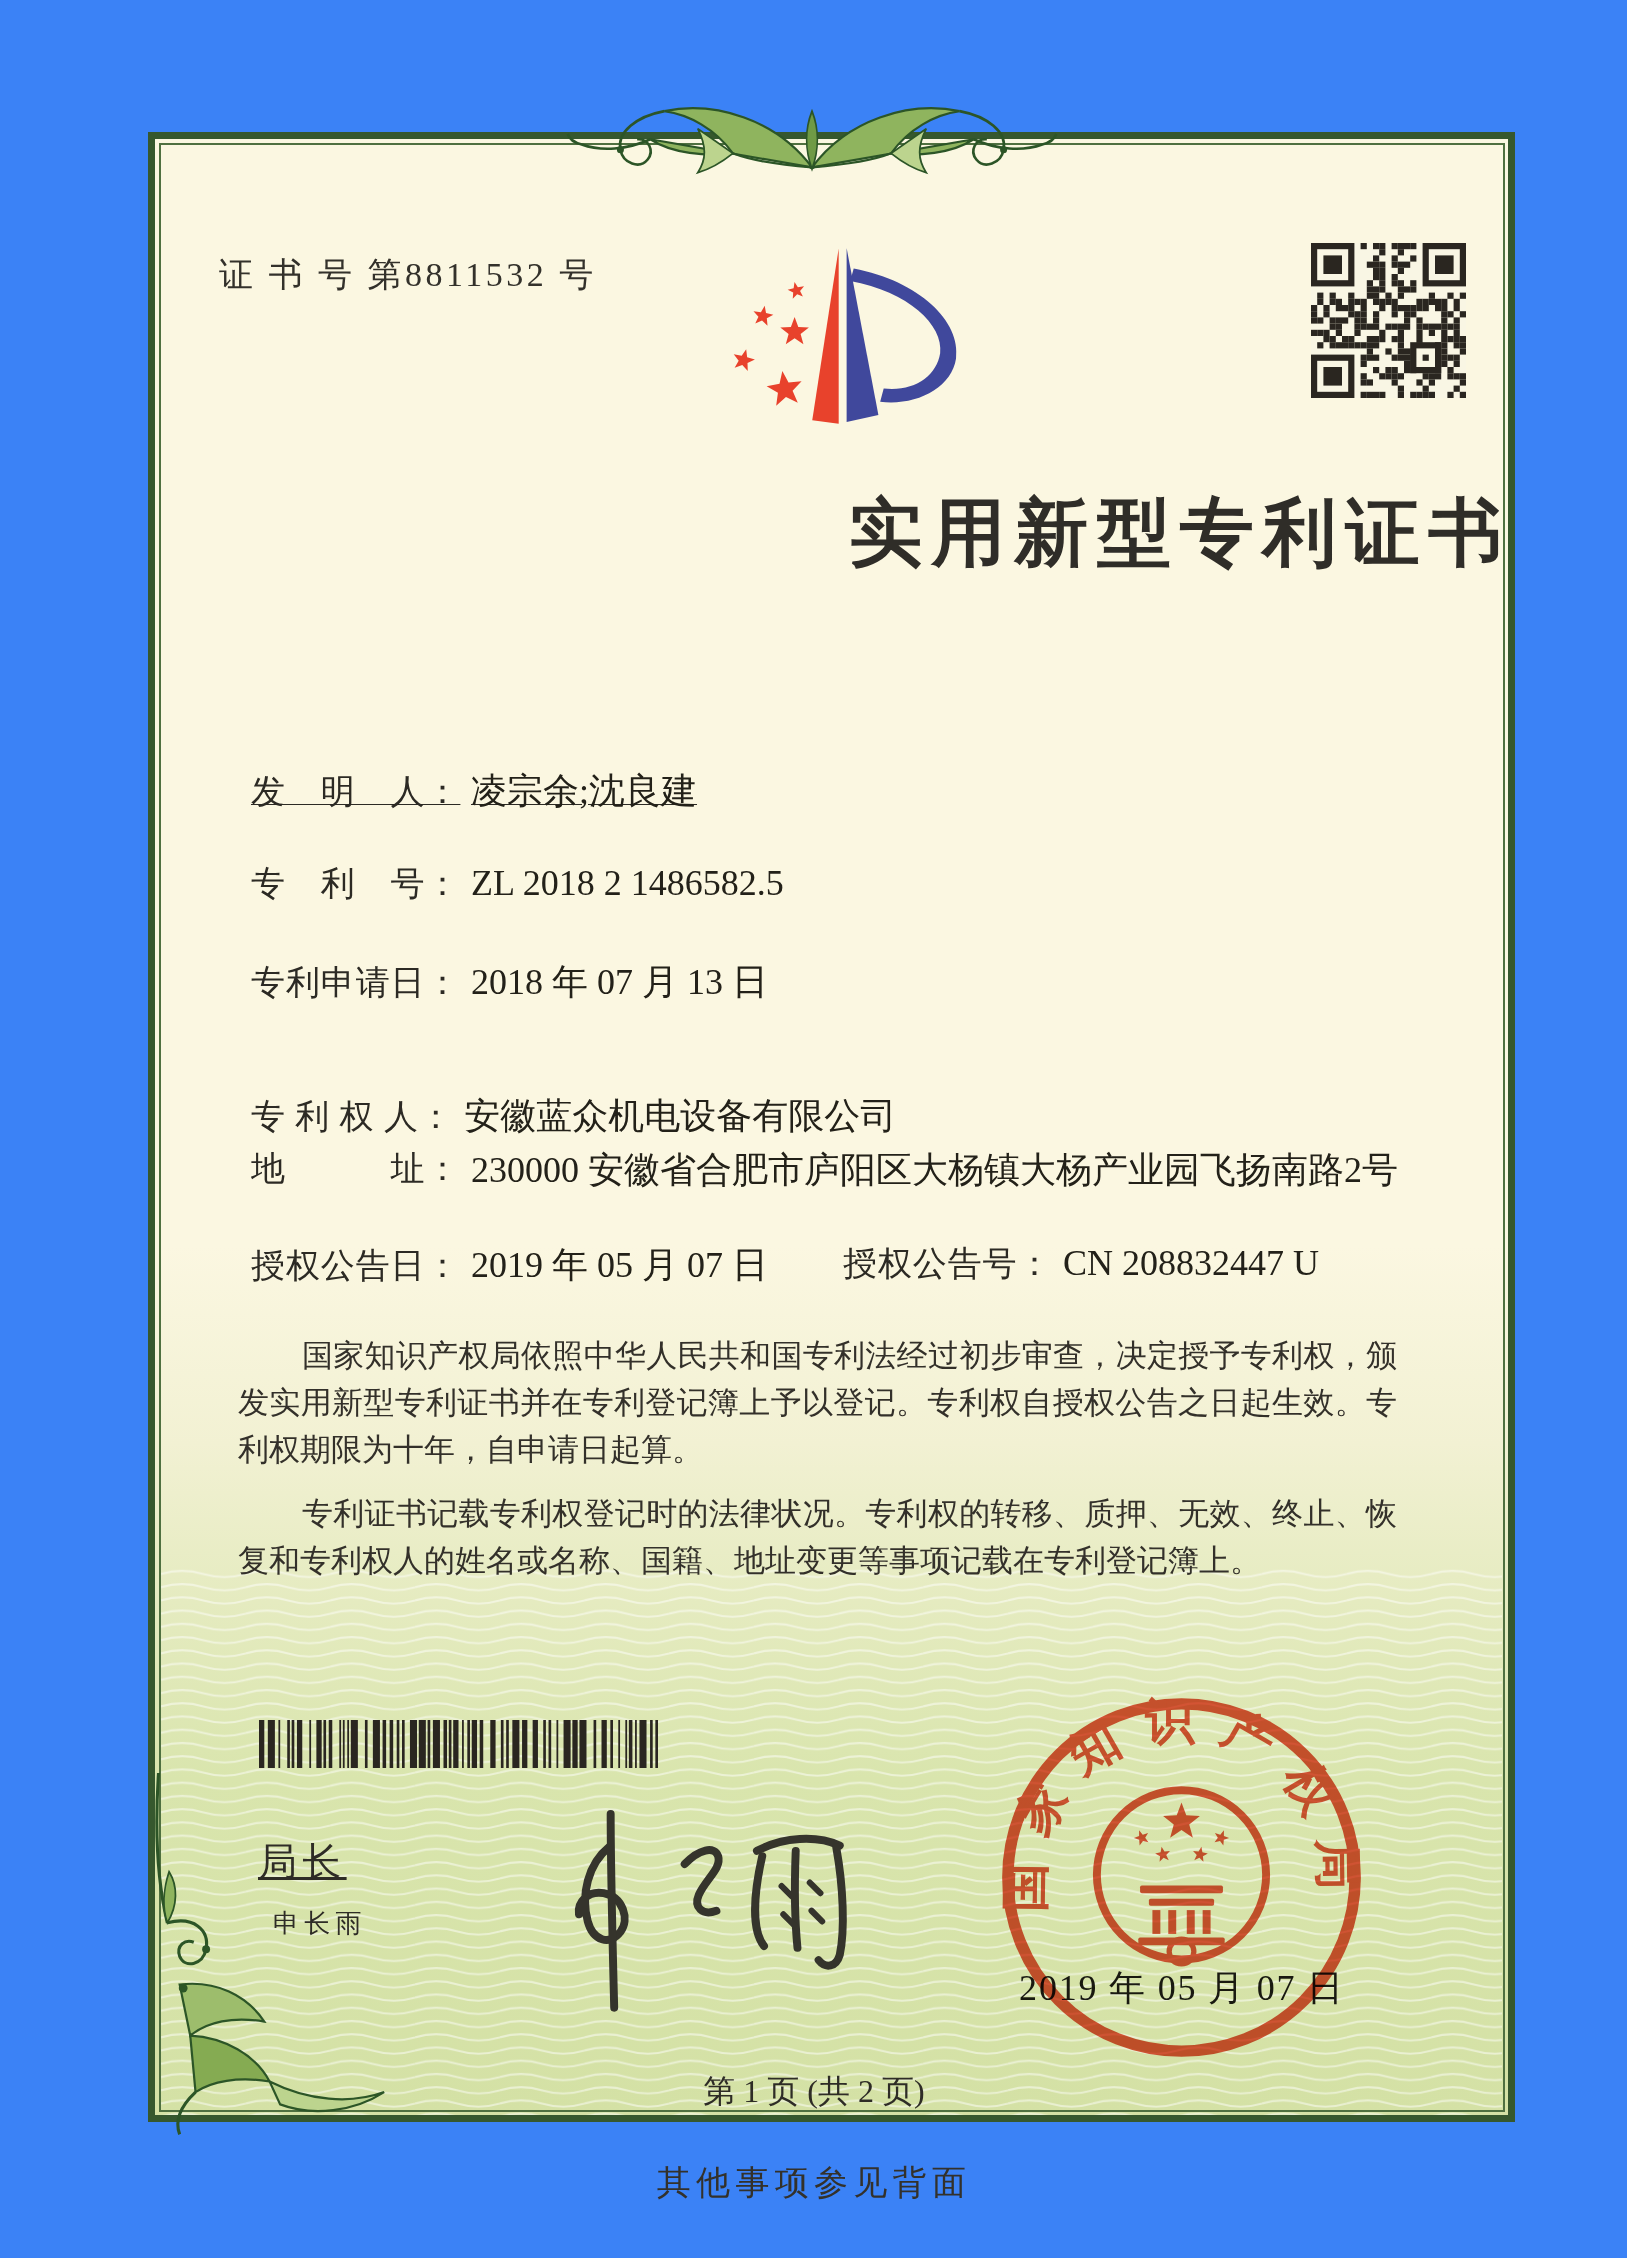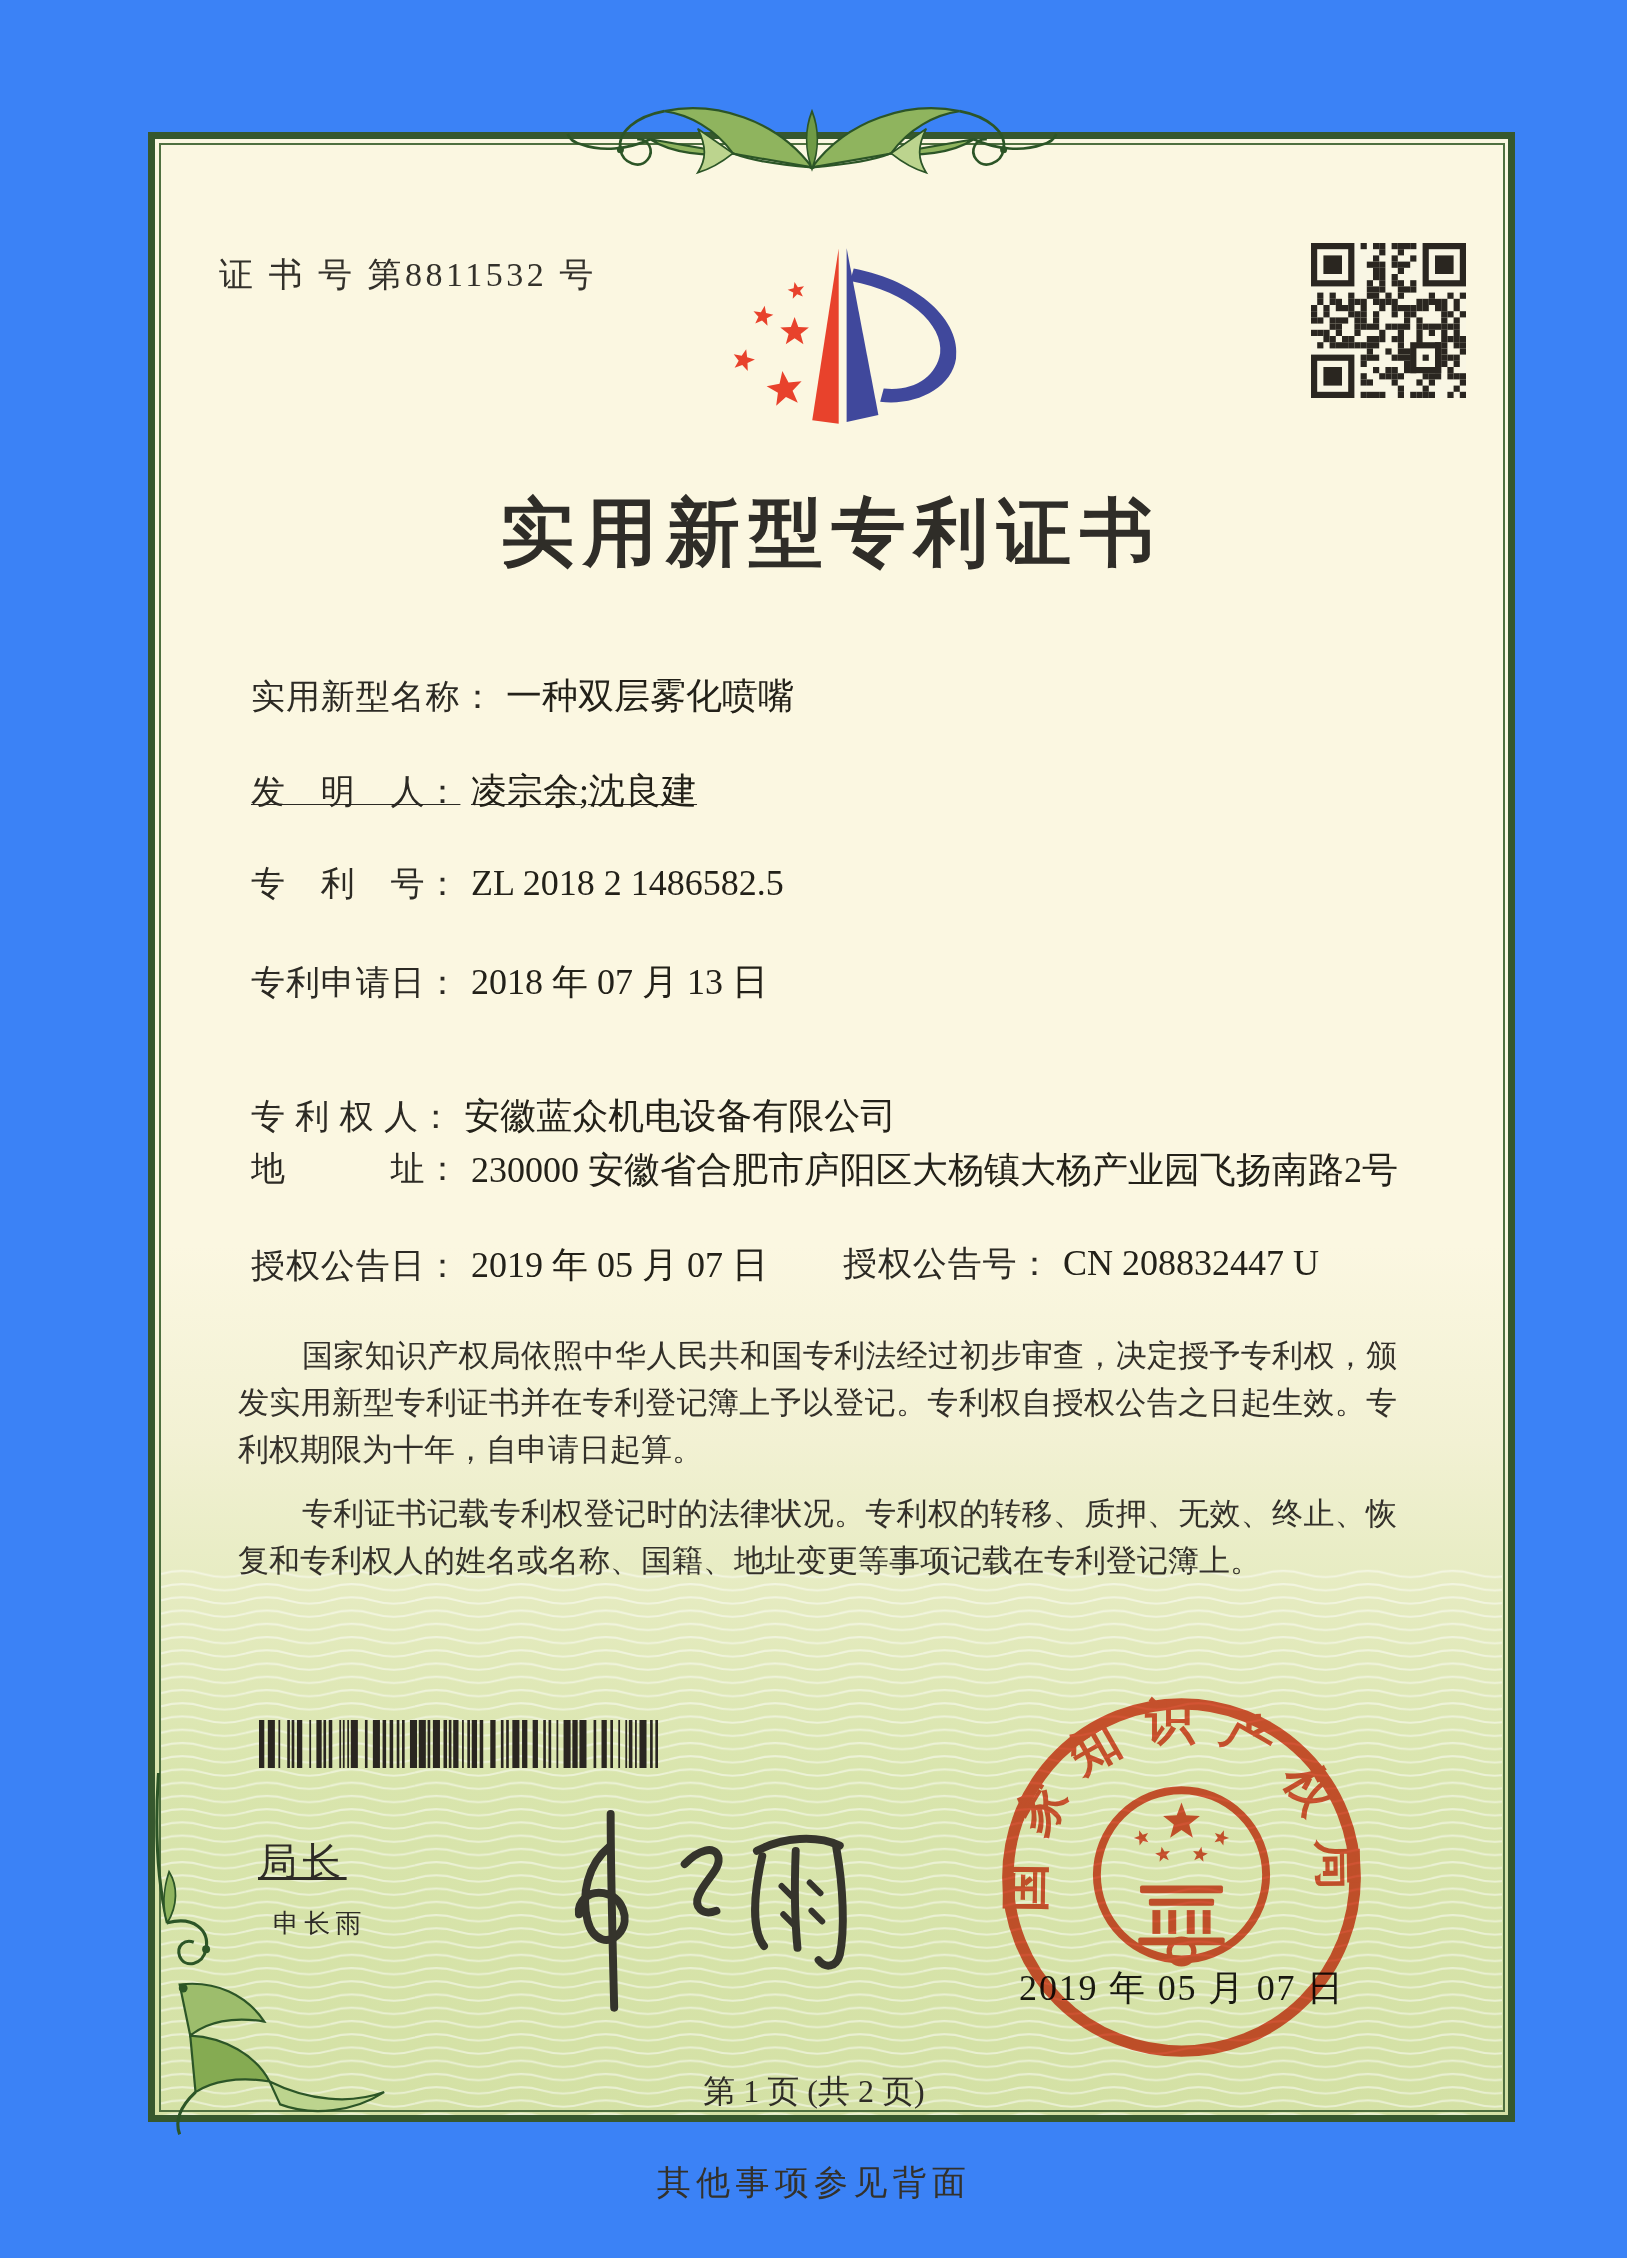--- a/index.html
+++ b/index.html
@@ -20,21 +20,21 @@
       #fbf7e1 0%, #fbf7e1 56%, #f2f1d3 66%, #e5ebc0 74%, #d9e5ad 83%, #d4e1a5 100%);
   }
   .frame-inner{
     position:absolute; inset:3.5px; border:2.6px solid #4f7040; box-sizing:border-box;
   }
   .waves{position:absolute; left:161px; top:1566px; width:1341px; height:549px; pointer-events:none;}
   
   .abs{position:absolute;}
   .cert-no{left:219px; top:252px; font-size:34px; letter-spacing:3.5px; color:#33312b;}
   .title{
-    left:152px; top:484px; width:1359px; text-align:center;
+    left:152px; top:484px; width:1359px; text-align:right;
     font-size:74px; font-weight:bold; letter-spacing:8.8px; color:#2f2d28;
   }
   .field-row{left:251px; white-space:nowrap;}
   .f-label{font-size:34px; letter-spacing:0.9px; color:#2c2a24;}
   .f-value{font-size:36px; margin-left:10.6px; color:#232119;}
   .row-name{top:672px;} .row-inventor{top:767px;text-decoration:underline;} .row-patno{top:861px;}
   .row-filing{top:958px;} .row-patentee{top:1052px;margin-top:40px;}
   .row-address{top:1146px;}
   .row-address .f-label{display:inline-block; vertical-align:top;}
   .row-address .f-value{display:inline-block; vertical-align:top; width:957px;
@@ -356,23 +356,20 @@
       <rect x="0" y="126" width="49" height="49" fill="#2a2620"></rect>
       <rect x="7" y="133" width="35" height="35" fill="#f9f6e4"></rect>
       <rect x="14" y="140" width="21" height="21" fill="#2a2620"></rect>
       <rect x="112" y="112" width="35" height="35" fill="#2a2620"></rect>
       <rect x="119" y="119" width="21" height="21" fill="#f9f6e4"></rect>
       <rect x="126" y="126" width="7" height="7" fill="#2a2620"></rect>
     </svg>
 
   <div class="abs title">实用新型专利证书</div>
 
-  <div class="abs field-row row-name">
-    <span class="f-label">实用新型名称：</span><span class="f-value">一种双层雾化喷嘴</span>
-  </div>
   <div class="abs field-row row-inventor">
     <span class="f-label">发　明　人：</span><span class="f-value">凌宗余;沈良建</span>
   </div>
   <div class="abs field-row row-patno">
     <span class="f-label">专　利　号：</span><span class="f-value">ZL 2018 2 1486582.5</span>
   </div>
   <div class="abs field-row row-filing">
     <span class="f-label">专利申请日：</span><span class="f-value">2018 年 07 月 13 日</span>
   </div>
   <div class="abs field-row row-patentee">

